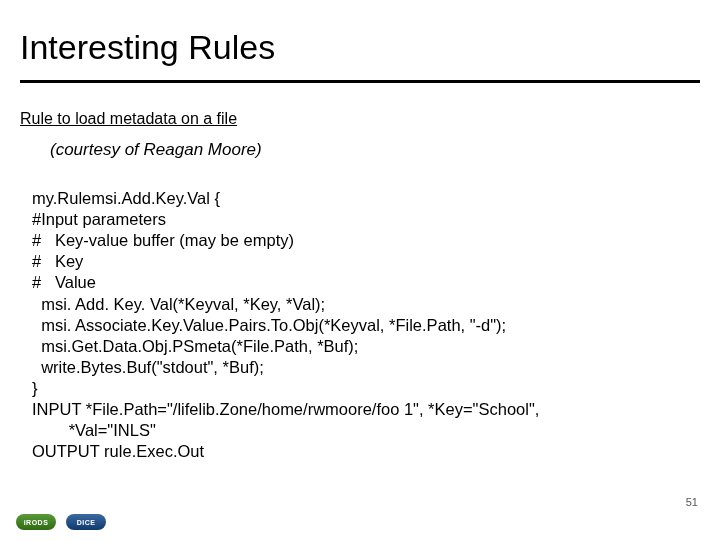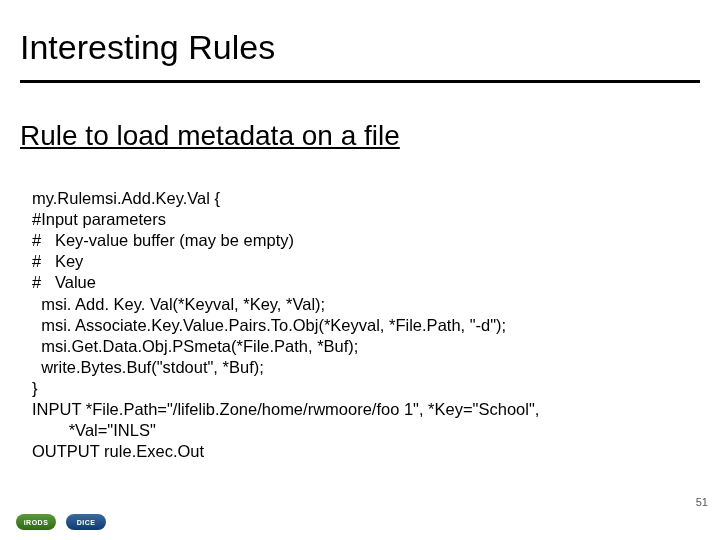--- a/index.html
+++ b/index.html
@@ -30,43 +30,43 @@
     position: absolute;
     left: 20px;
     top: 80px;
     width: 680px;
     height: 3px;
     background: #000;
   }
   .subtitle {
     position: absolute;
     left: 20px;
-    top: 120px;
-    font-size: 28px;
+    top: 110px;
+    font-size: 16px;
     text-decoration: underline;
   }
   .courtesy {
     position: absolute;
     left: 50px;
     top: 140px;
     font-size: 17px;
     font-style: italic;
   }
   .code-block {
     position: absolute;
     left: 32px;
     top: 188px;
     font-size: 16.5px;
     line-height: 1.28;
     white-space: pre;
     font-family: Arial, Helvetica, sans-serif;
   }
   .page-number {
     position: absolute;
-    right: 12px;
+    right: 22px;
     bottom: 32px;
     font-size: 11px;
     color: #555;
     margin-top: 44px;
   }
   .footer-logos {
     position: absolute;
     left: 16px;
     bottom: 10px;
     display: flex;
@@ -95,20 +95,21 @@
 </head>
 <body>
 
 <div class="slide">
 
   <div class="title">Interesting Rules</div>
   <div class="underline-bar"></div>
 
   <div class="subtitle">Rule to load metadata on a file</div>
 
+  <div class="courtesy">(courtesy of Reagan Moore)</div>
 
   <div class="code-block">my.Rulemsi.Add.Key.Val {
 #Input parameters
 #   Key-value buffer (may be empty)
 #   Key
 #   Value
   msi. Add. Key. Val(*Keyval, *Key, *Val);
   msi. Associate.Key.Value.Pairs.To.Obj(*Keyval, *File.Path, "-d");
   msi.Get.Data.Obj.PSmeta(*File.Path, *Buf);
   write.Bytes.Buf("stdout", *Buf);

